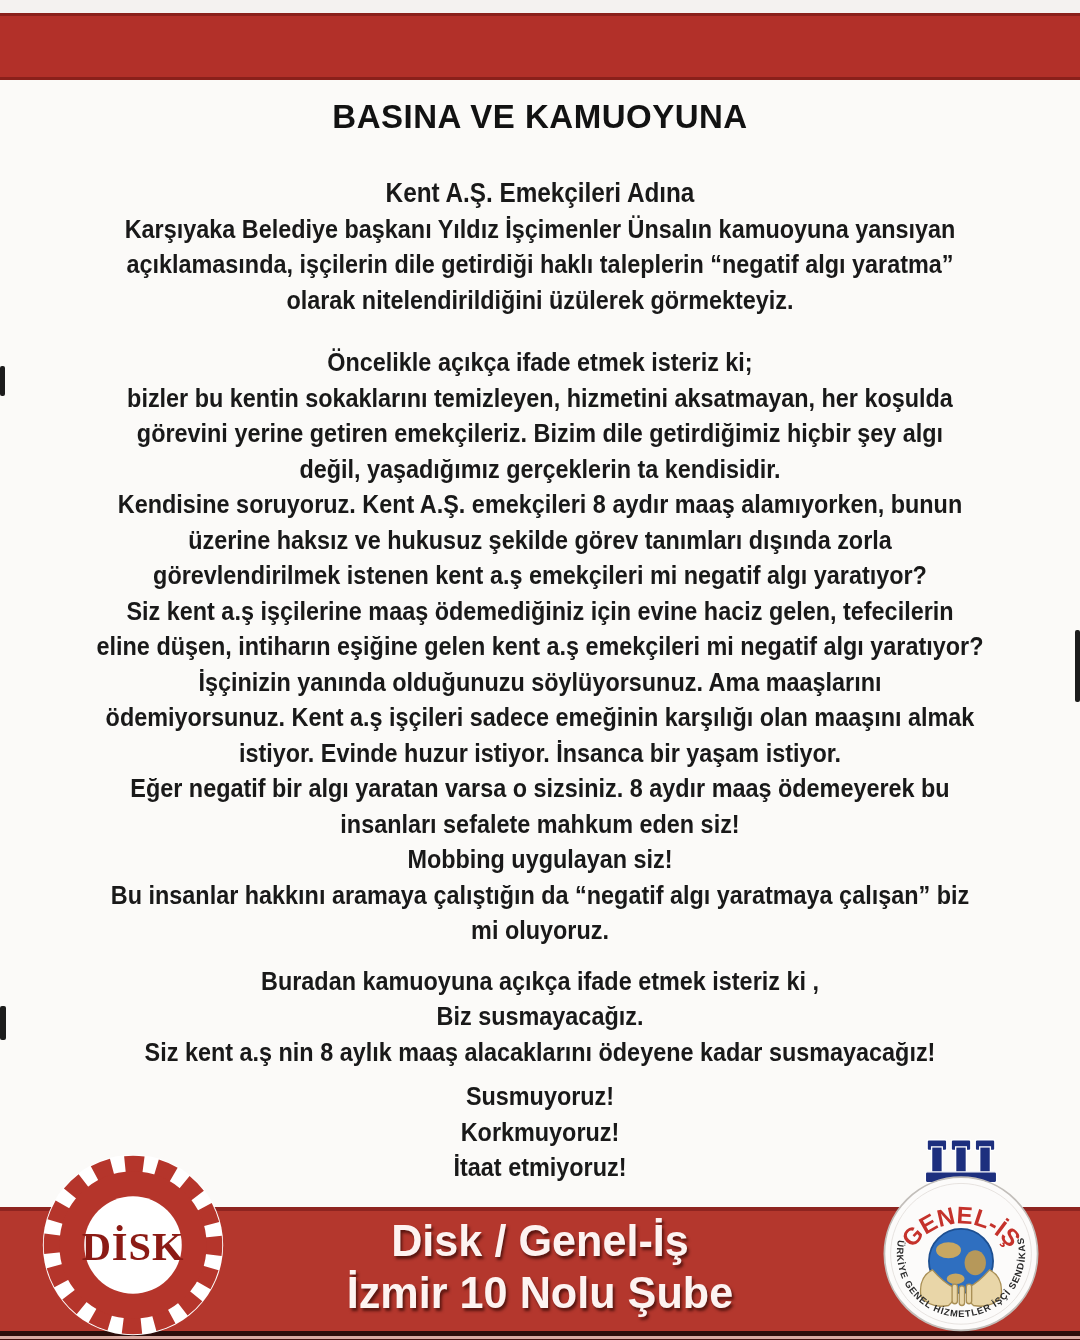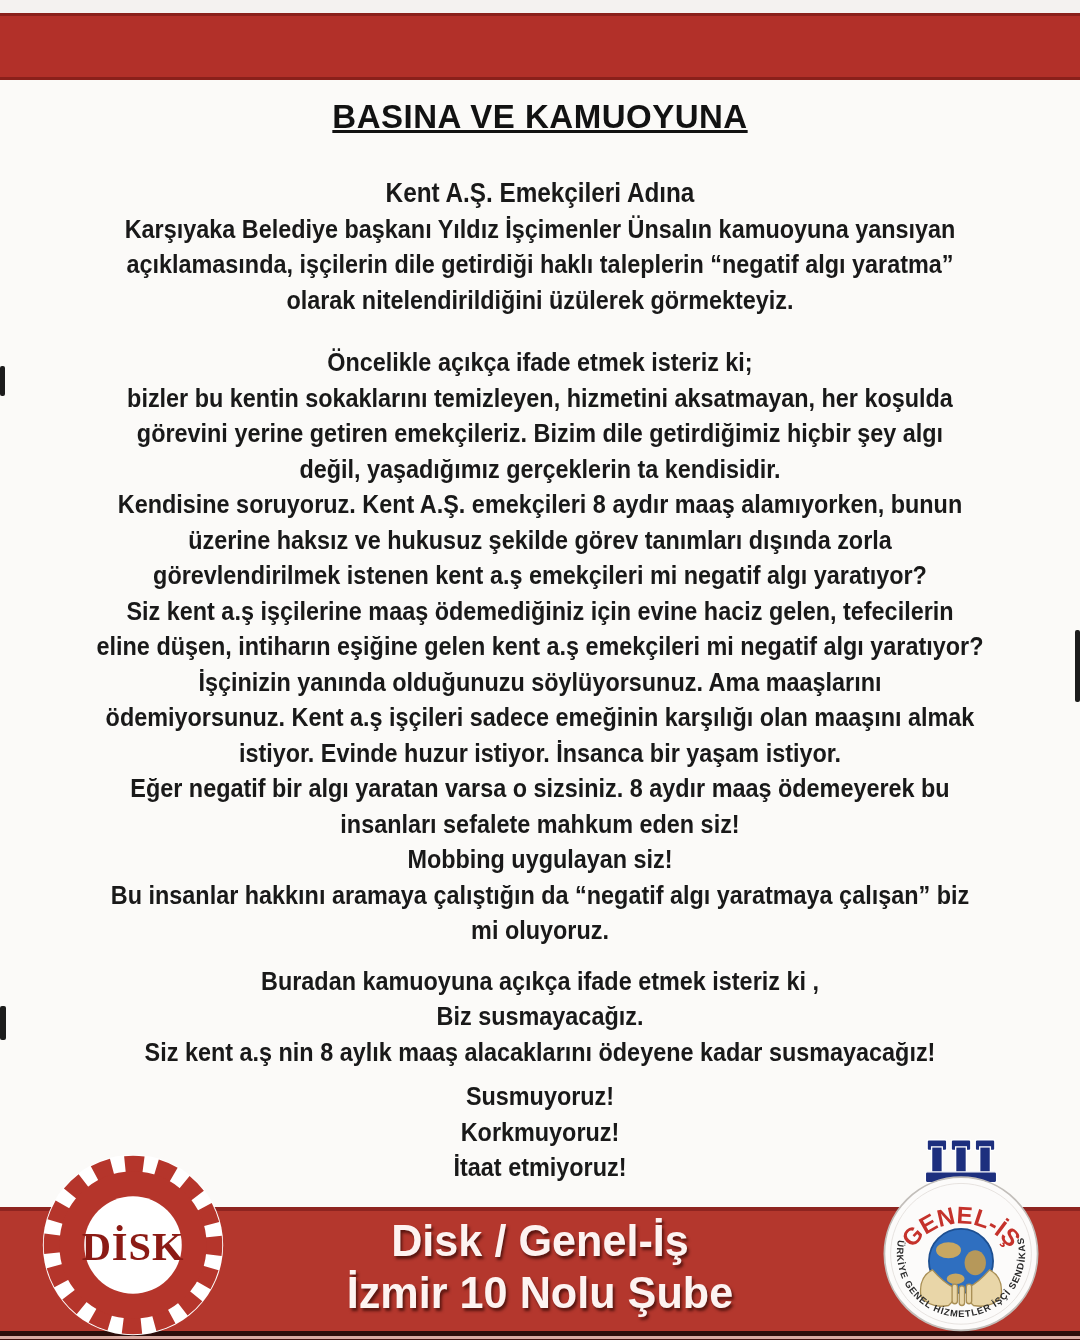--- a/index.html
+++ b/index.html
@@ -15,21 +15,20 @@
     position:absolute;left:0;top:13px;width:1080px;height:67px;
     background:#b23029;
     border-top:3px solid #8a201b;border-bottom:3px solid #8a201b;
     box-sizing:border-box;
   }
   
   .doc-title{
     position:absolute;left:0;top:98px;width:1080px;
     text-align:center;font-size:33px;font-weight:bold;letter-spacing:.5px;
     color:#121212;
-    text-decoration:underline;
   }
   
   .statement{
     position:absolute;left:0;top:176px;width:1080px;
     transform:scaleX(0.90);transform-origin:50% 0;
     text-align:center;font-weight:bold;font-size:26px;line-height:35.5px;
     color:#191919;white-space:nowrap;
   }
   .statement .line{white-space:nowrap;}
   .statement .heading{font-size:27px;}

